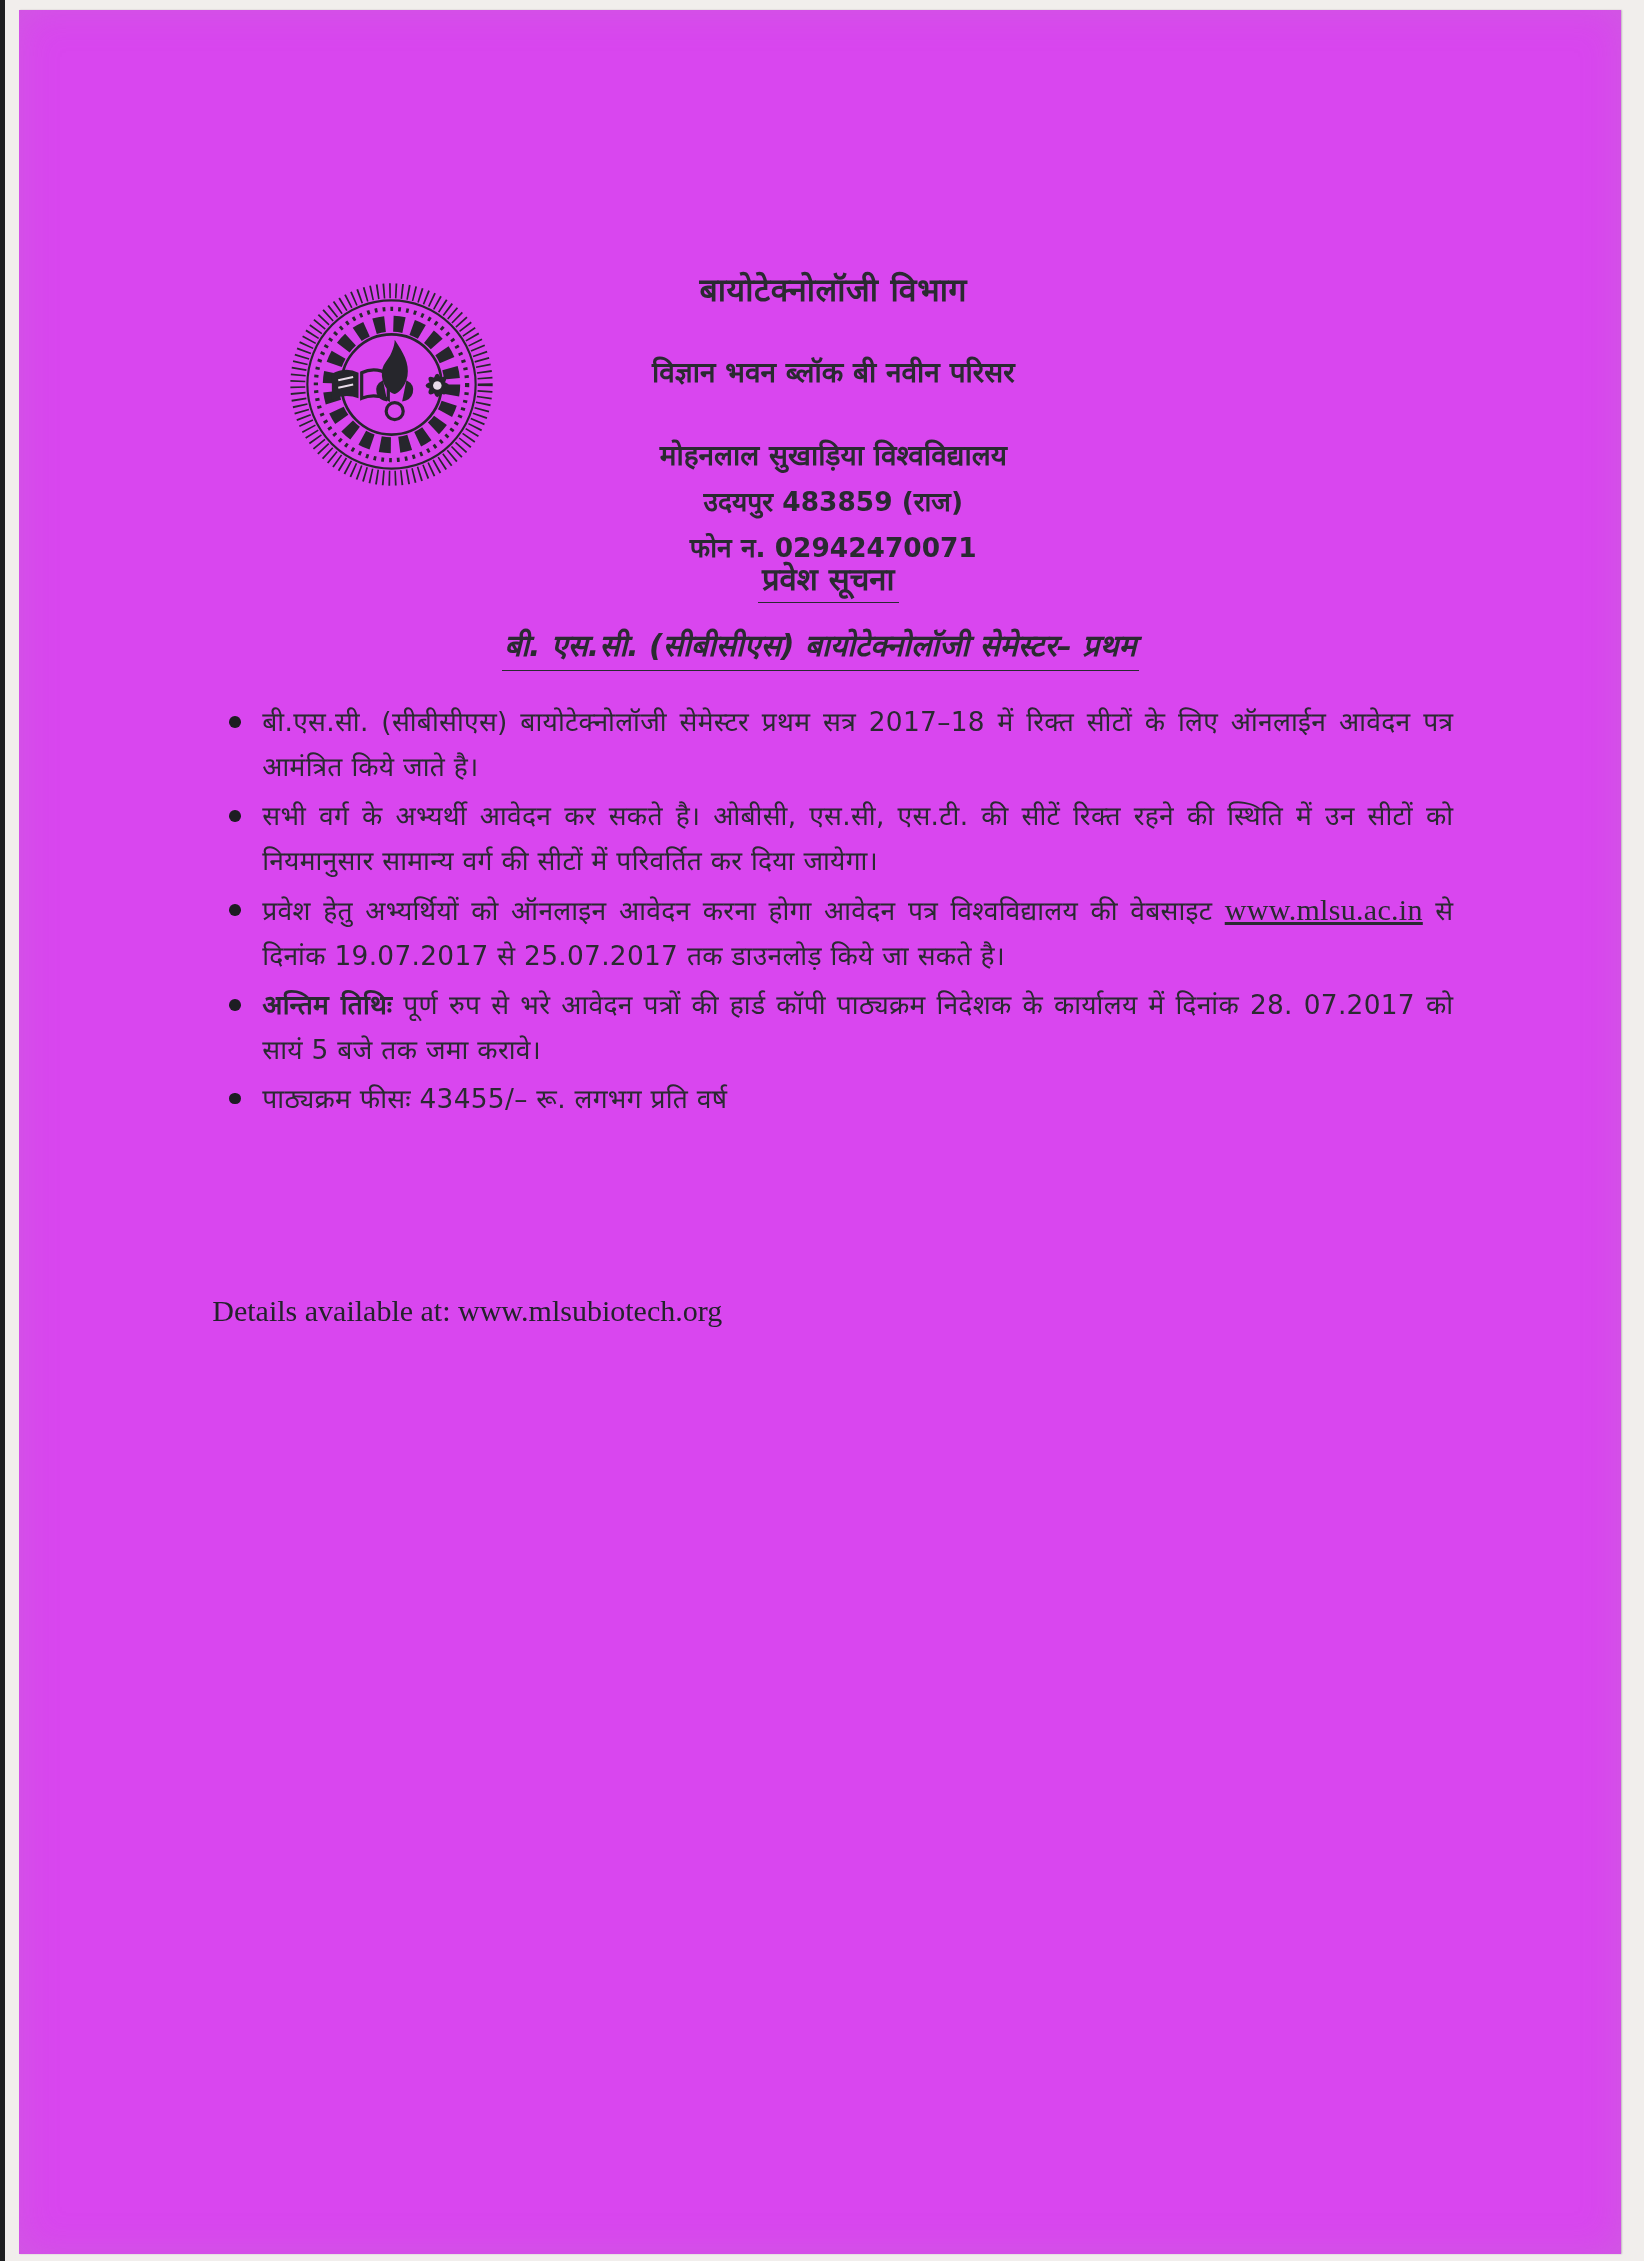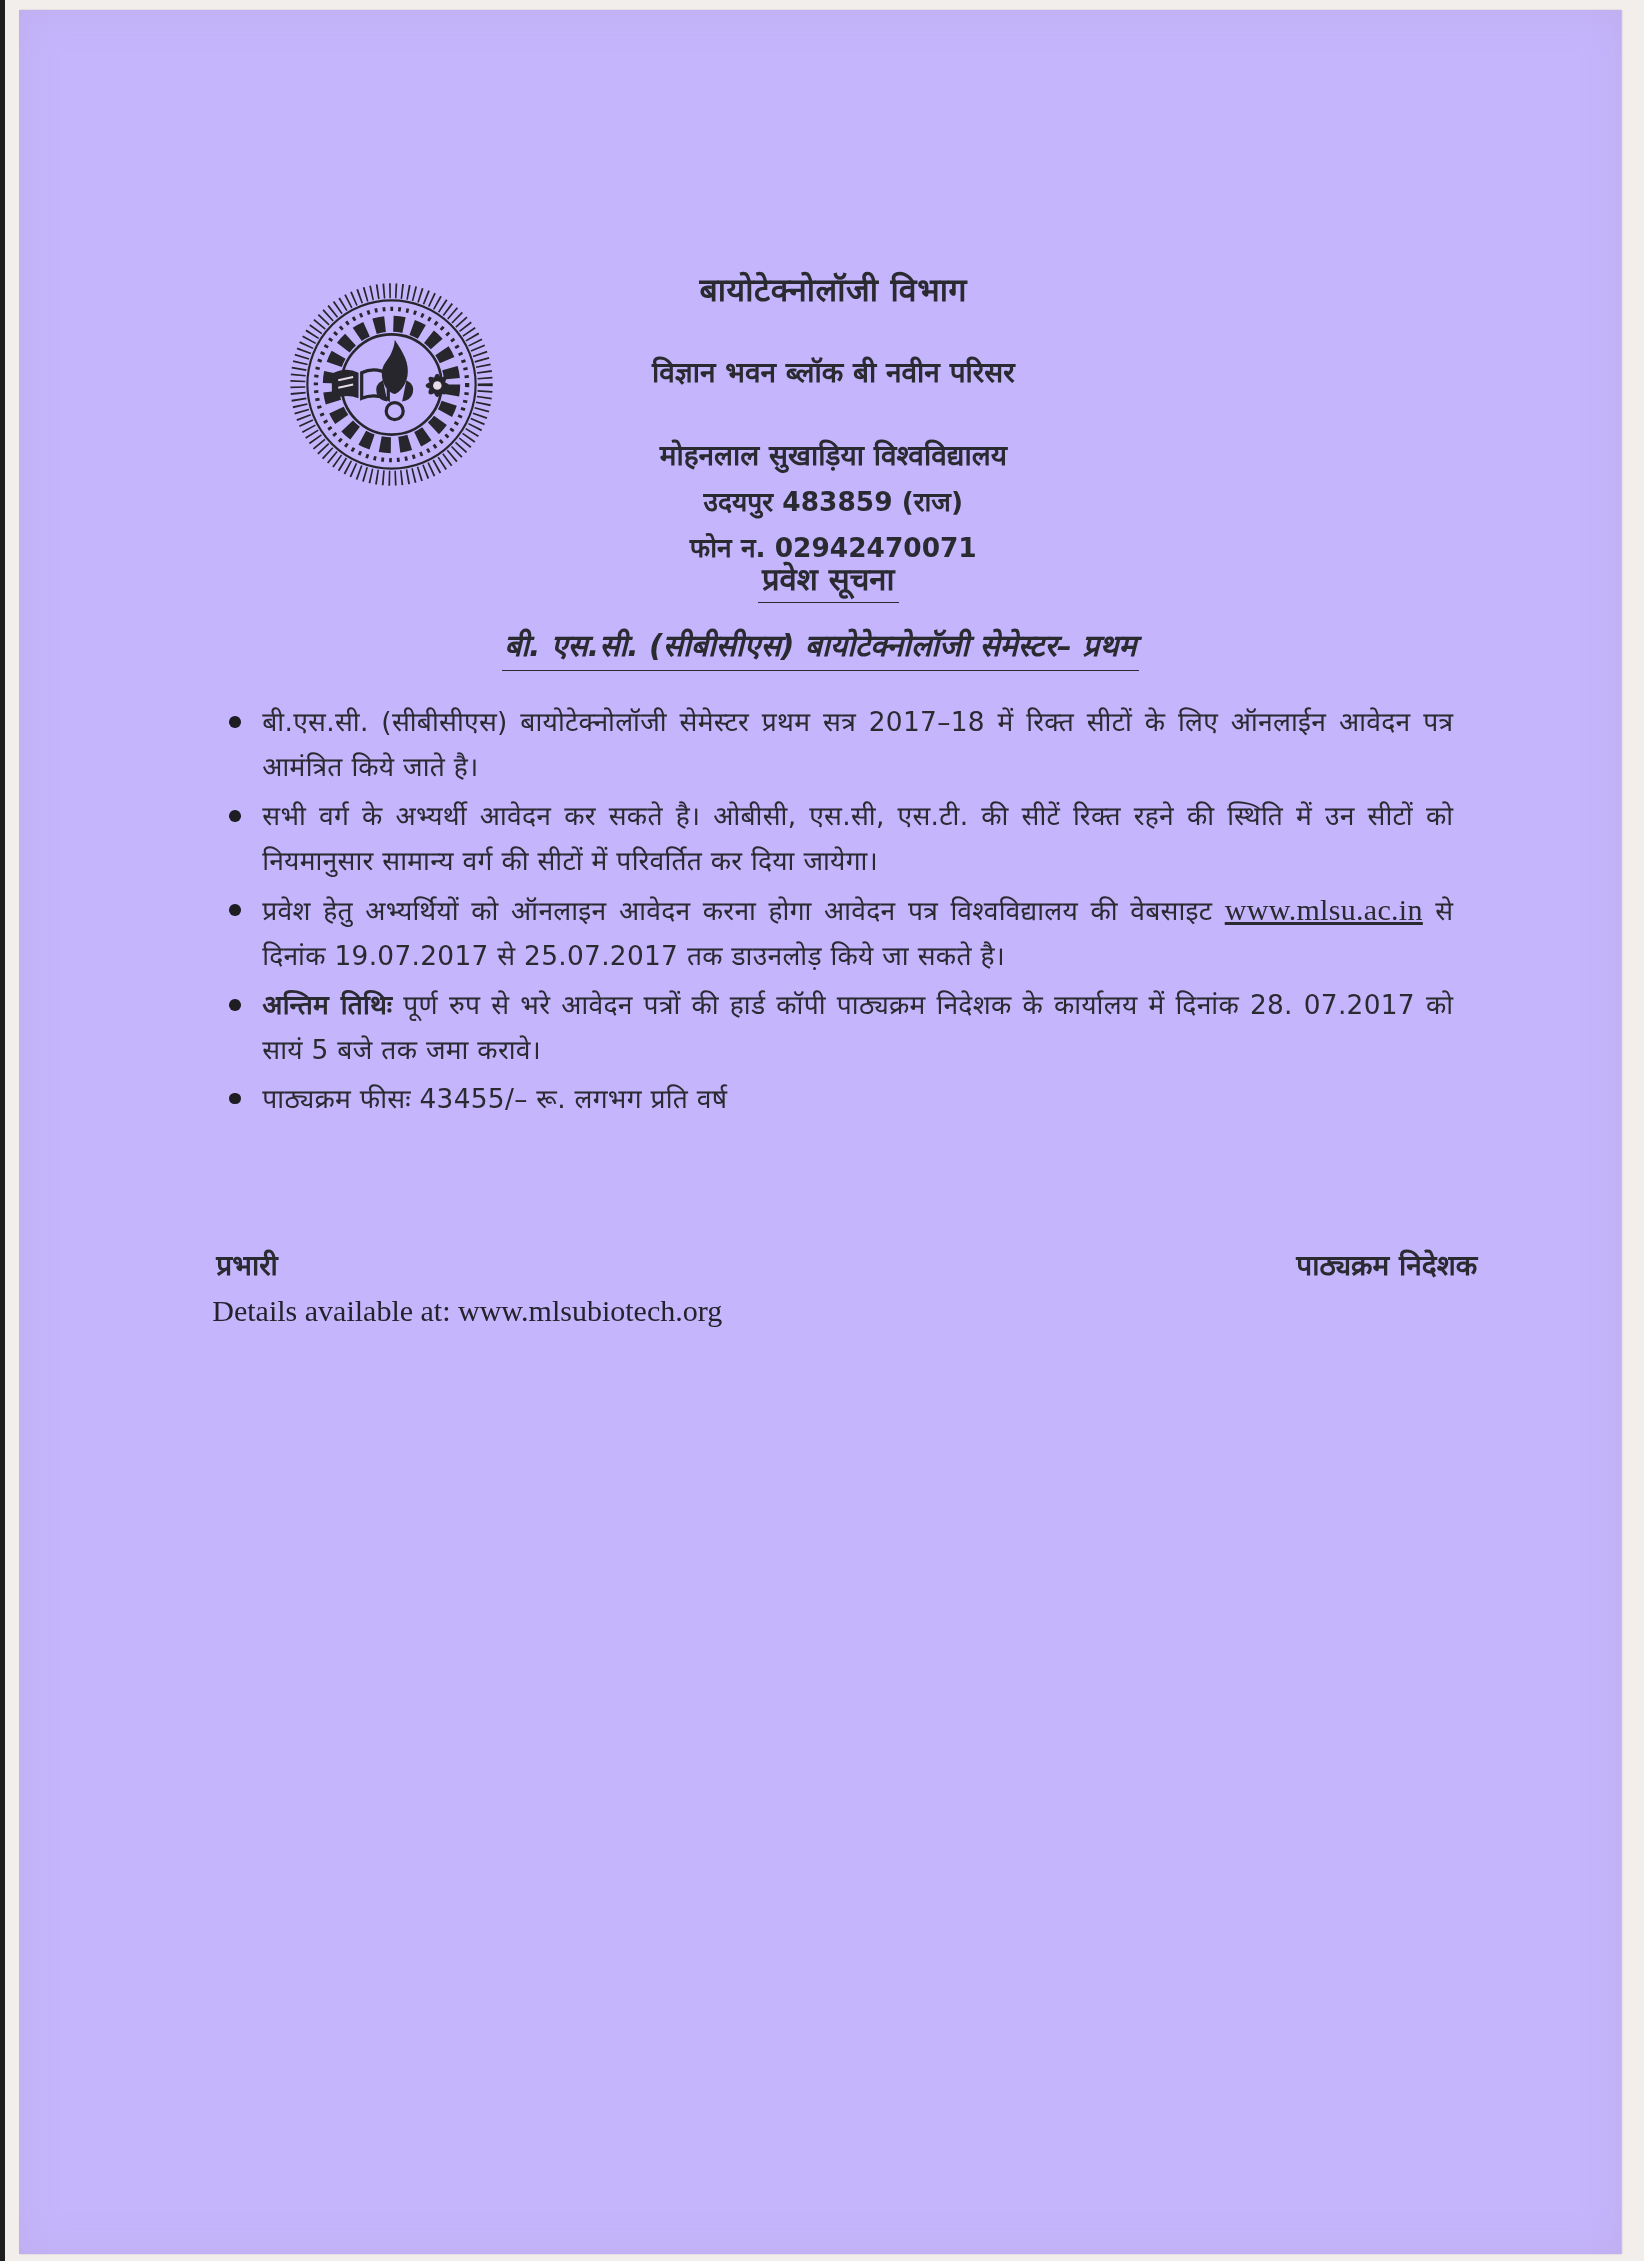--- a/index.html
+++ b/index.html
@@ -10,21 +10,21 @@
     color:#2a2a31;
     position:relative;
     overflow:hidden;
   }
   .edge-strip{
     position:absolute;left:0;top:0;width:4.5px;height:2261px;
     background:#1e1e20;
   }
   .paper{
     position:absolute;left:19.3px;top:10.3px;width:1602px;height:2244px;
-    background:#c4b5fd;
+    background:#d946ef;
     box-shadow:inset 0 0 39px rgba(180,150,185,0.25), 0.6px 0 1.3px rgba(120,100,125,0.4);
   }
   .logo{
     position:absolute;left:266px;top:268px;width:213px;height:213px;
   }
   .header-block{
     position:absolute;left:0;top:257px;width:100%;
     text-align:center;line-height:46px;
     padding-left:26px;box-sizing:border-box;
   }
@@ -145,21 +145,17 @@
   </div>
 
   <ul class="bullets">
       <li><span class="seg-plain">बी.एस.सी. (सीबीसीएस) बायोटेक्नोलॉजी सेमेस्टर प्रथम सत्र 2017–18 में रिक्त सीटों के लिए ऑनलाईन आवेदन पत्र आमंत्रित किये जाते है।</span></li>
       <li><span class="seg-plain">सभी वर्ग के अभ्यर्थी आवेदन कर सकते है। ओबीसी, एस.सी, एस.टी. की सीटें रिक्त रहने की स्थिति में उन सीटों को नियमानुसार सामान्य वर्ग की सीटों में परिवर्तित कर दिया जायेगा।</span></li>
       <li><span class="seg-plain">प्रवेश हेतु अभ्यर्थियों को ऑनलाइन आवेदन करना होगा आवेदन पत्र विश्वविद्यालय की वेबसाइट </span><span class="seg-link">www.mlsu.ac.in</span><span class="seg-plain"> से दिनांक 19.07.2017 से 25.07.2017 तक डाउनलोड़ किये जा सकते है।</span></li>
       <li><span class="seg-bold">अन्तिम तिथिः</span><span class="seg-plain"> पूर्ण रुप से भरे आवेदन पत्रों की हार्ड कॉपी पाठ्यक्रम निदेशक के कार्यालय में दिनांक 28. 07.2017 को सायं 5 बजे तक जमा करावे।</span></li>
       <li><span class="seg-plain">पाठ्यक्रम फीसः 43455/– रू. लगभग प्रति वर्ष</span></li>
     </ul>
 
-  <div class="footer-row">
-    <span>प्रभारी</span>
-    <span>पाठ्यक्रम निदेशक</span>
-  </div>
 
   <div class="details-line">Details available at: www.mlsubiotech.org</div>
 
 </div>
 
 
 </body></html>

